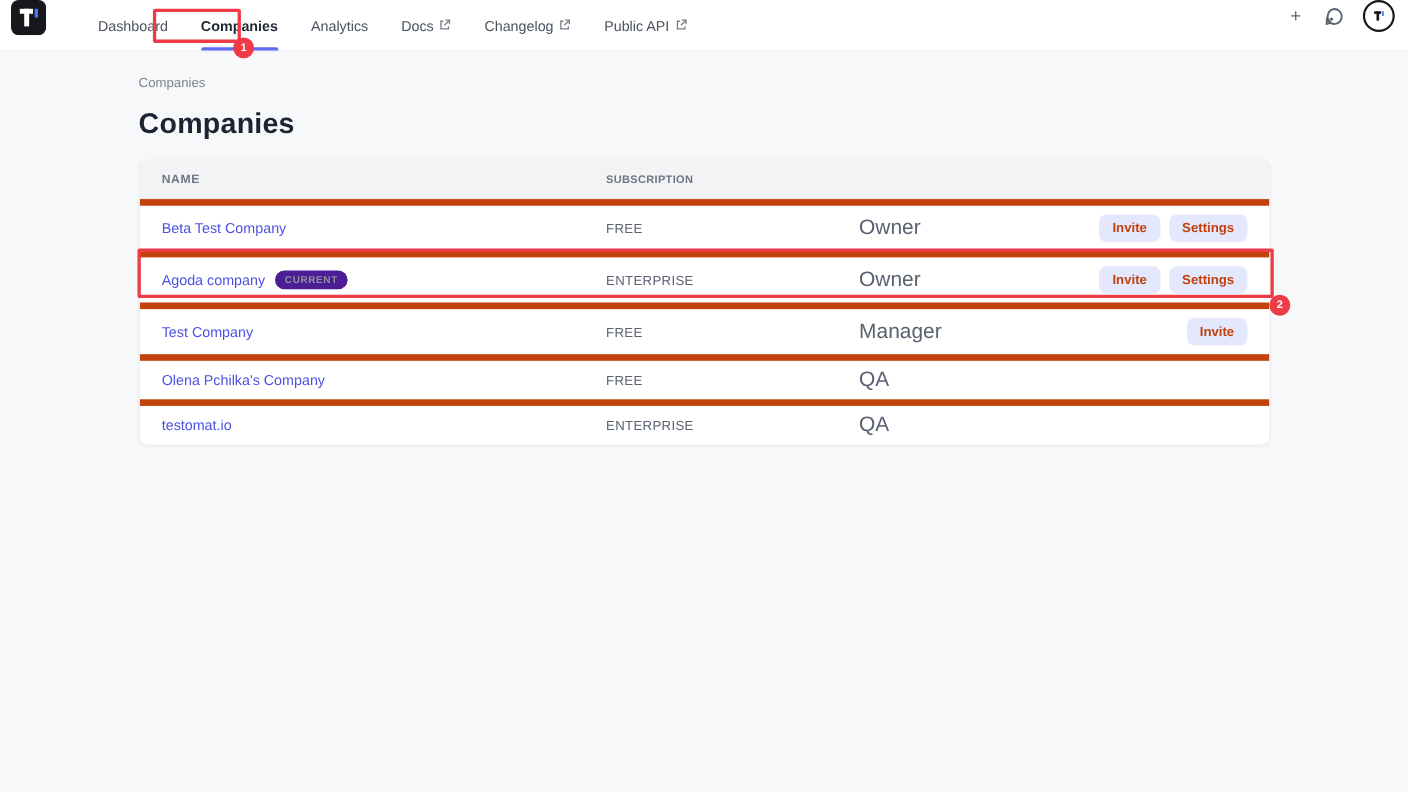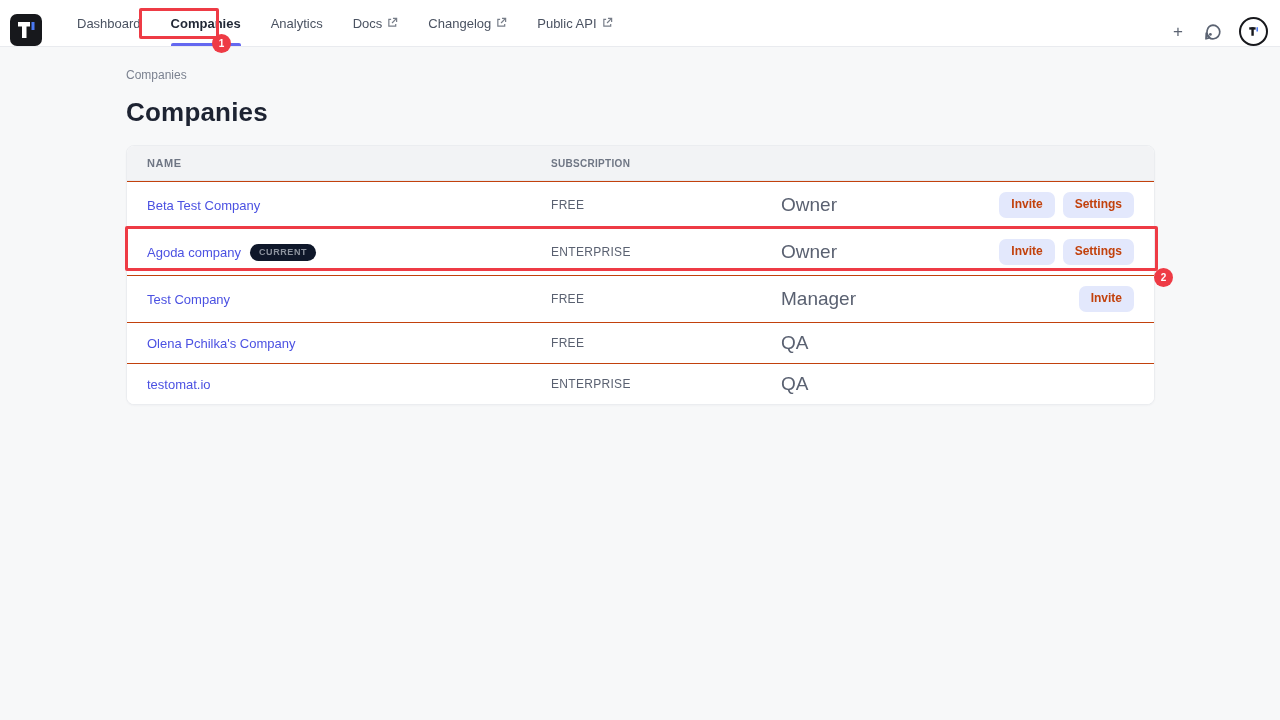--- a/index.html
+++ b/index.html
@@ -7,21 +7,21 @@
   body {
     font-family:"Liberation Sans", sans-serif;
     background:#f7f8f9;
     position:relative;
     overflow:hidden;
     color:#2a3142;
   }
   
   .header {
     height:47px; background:#ffffff; border-bottom:1px solid #e9ebef;
-    display:flex; align-items:flex-end; padding:0 12px 0 10px;
+    display:flex; align-items:flex-start; padding:0 12px 0 10px;gap:12px;
   }
   .logo-box { width:32px; height:32px; flex:0 0 auto; cursor:pointer; }
   .nav { display:flex; align-items:stretch; height:100%; margin-left:20px; }
   .nav-item {
     display:flex; align-items:center; gap:5px;
     padding:0 0; margin:0 15px; position:relative;
     font-size:13px; color:#4a5261; cursor:pointer; white-space:nowrap;
   }
   .nav-item.active { color:#1f2634; font-weight:bold; }
   .nav-item.active::after {
@@ -48,31 +48,31 @@
     margin-top:17px; background:#fff; border:1px solid #ebedf0; border-radius:8px;
     overflow:hidden; box-shadow:0 1px 2px rgba(20,30,60,.03);
   }
   .t-head {
     display:flex; align-items:center; height:35px; background:#f2f3f5;
     border-bottom:1px solid #e7e9ed; padding:0 20px;
     font-size:11px; font-weight:bold; color:#6f7684; letter-spacing:.6px;
   }
   .t-row {
     display:flex; align-items:center; min-height:41px; padding:0 20px;
-    border-top:1px solid #c2410c; background:#fff;
+    border-top:6px solid #c2410c; background:#fff;
   }
   .t-row:first-child { border-top:none; }
   .t-row.has-actions { min-height:47px; }
   .col-name { width:404px; display:flex; align-items:center; }
   .col-sub  { width:230px; font-size:12px; color:#5a6171; letter-spacing:.3px; }
   .col-role { flex:1; font-size:19px; color:#5a6171; }
   .col-actions { display:flex; align-items:center; gap:8px; }
   .company-link { font-size:13px; font-weight:500; color:#4b51e2; cursor:pointer; text-decoration:none; }
   .current-pill {
-    margin-left:9px; background:#0f172a; color:#8d939f;
+    margin-left:9px; background:#4c1d95; color:#8d939f;
     font-size:9px; font-weight:bold; letter-spacing:.6px;
     padding:4px 9px; border-radius:10px; line-height:1;
   }
   .row-btn {
     background:#e3e8fc; color:#c2410c; border:none; cursor:pointer;
     font-family:inherit; font-size:12px; font-weight:bold;
     padding:6px 12px; border-radius:7px; line-height:1.1;
   }
   
   .anno-box { position:absolute; border:3px solid #ee3b45; border-radius:2px; pointer-events:none; z-index:50; }

